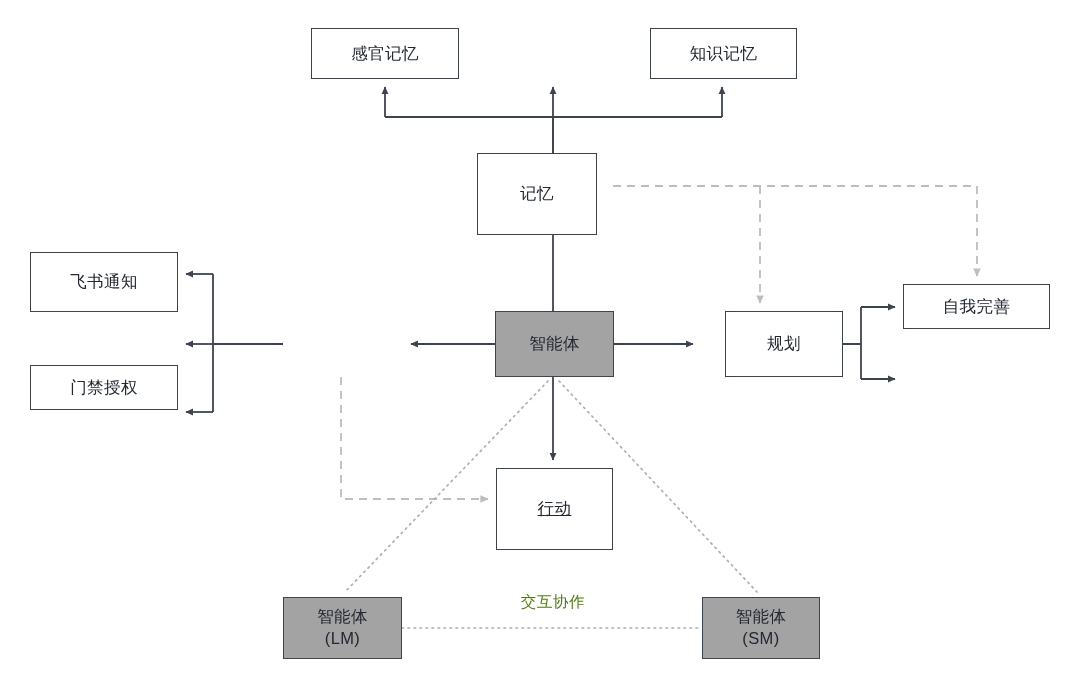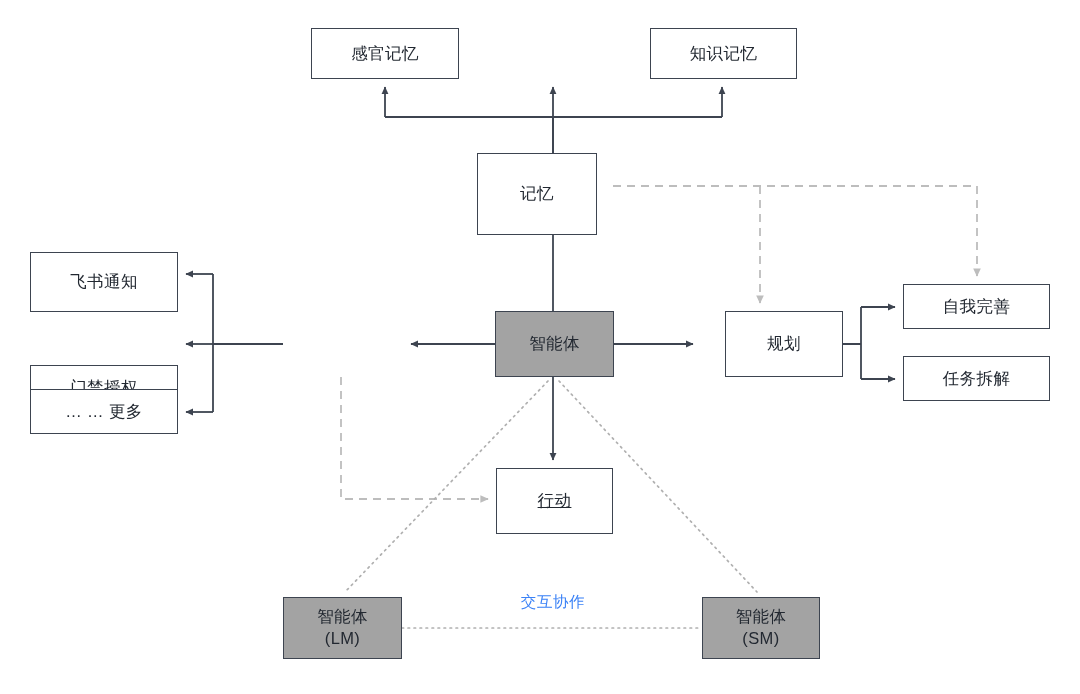--- a/index.html
+++ b/index.html
@@ -40,21 +40,21 @@
     letter-spacing: 0.4px;
     white-space: pre-line;
     user-select: none;
   }
   .node.pink {
     background: #a3a3a3;
   }
   .edge-label {
     position: absolute;
     font-size: 15.5px;
-    color: #3b82f6;
+    color: #4d7c0f;
     letter-spacing: 0.6px;
     white-space: nowrap;
     transform: translate(-50%, -50%);
     user-select: none;
   }
 </style>
 </head>
 <body>
 
 <div id="canvas">
@@ -110,26 +110,24 @@
       <path d="M559,381 L757,592"></path>
       <path d="M402,628 L702,628"></path>
     </g>
   </svg>
 
   <div class="node" style="left:311px; top:28px;  width:148px; height:51px;">感官记忆</div>
   <div class="node" style="left:650px; top:28px;  width:147px; height:51px;">知识记忆</div>
   <div class="node" style="left:477px; top:153px; width:120px; height:82px;">记忆</div>
   <div class="node" style="left:30px;  top:252px; width:148px; height:60px;">飞书通知</div>
   <div class="node" style="left:30px;  top:321px; width:148px; height:45px;margin-top:44px;">门禁授权</div>
-  <div class="node" style="left:30px;  top:389px; width:148px; height:45px;">… … 更多</div>
   <div class="node pink" style="left:495px; top:311px; width:119px; height:66px;">智能体</div>
   <div class="node" style="left:701px; top:311px; width:118px; height:66px;margin-left:24px;">规划</div>
   <div class="node" style="left:903px; top:284px; width:147px; height:45px;">自我完善</div>
-  <div class="node" style="left:903px; top:356px; width:147px; height:45px;">任务拆解</div>
-  <div class="node" style="left:496px; top:468px; width:117px; height:66px;text-decoration:underline;">行动</div>
+  <div class="node" style="left:496px; top:468px; width:117px; height:82px;text-decoration:underline;">行动</div>
   <div class="node pink" style="left:283px; top:597px; width:119px; height:62px;">智能体
 (LM)</div>
   <div class="node pink" style="left:702px; top:597px; width:118px; height:62px;">智能体
 (SM)</div>
 
   <div class="edge-label" style="left:553px; top:602px;">交互协作</div>
 
 </div>
 
 </body></html>

